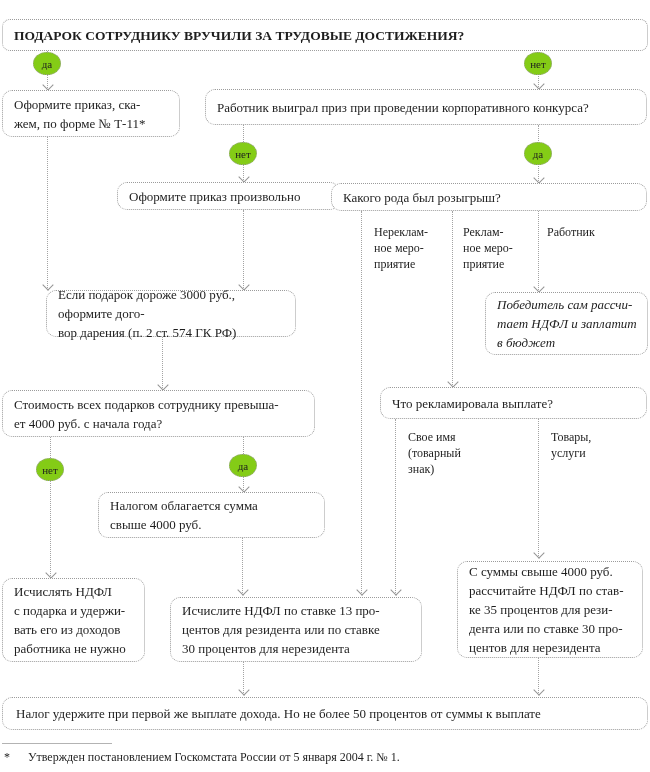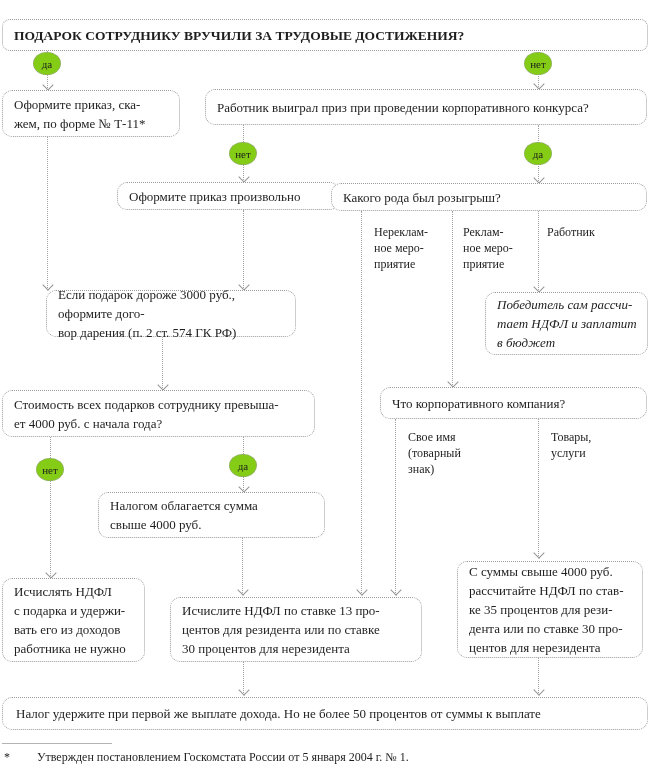--- a/index.html
+++ b/index.html
@@ -66,21 +66,21 @@
   
   .blabel{position:absolute;font-size:12px;line-height:16px;white-space:pre-line;z-index:2;}
   #bl-nonad{left:374px;top:224px;}
   #bl-ad{left:463px;top:224px;}
   #bl-lottery{left:547px;top:224px;}
   #bl-ownname{left:408px;top:429px;}
   #bl-goods{left:551px;top:429px;}
   
   #footnote-rule{position:absolute;left:2px;top:743px;width:110px;height:0;border-top:1px solid #b3b3b3;}
   #footnote{position:absolute;left:4px;top:750px;font-size:12px;line-height:15px;display:flex;}
-  #footnote .fn-text{margin-left:27px;}
+  #footnote .fn-text{margin-left:18px;}
 </style>
 </head>
 <body>
 
 <div id="canvas">
 
   <div class="edge" id="e1"></div>
   <div class="edge" id="e2"></div>
   <div class="edge" id="e3"></div>
   <div class="edge" id="e4"></div>
@@ -106,21 +106,21 @@
   <div class="node" id="n-draw-q">Какого рода был розыгрыш?</div>
   <div class="node" id="n-gift-3000">Если подарок дороже 3000 руб., оформите дого-
 вор дарения (п. 2 ст. 574 ГК РФ)</div>
   <div class="node" id="n-winner-self">Победитель сам рассчи-
 тает НДФЛ и заплатит
 в бюджет</div>
   <div class="node" id="n-total-4000">Стоимость всех подарков сотруднику превыша-
 ет 4000 руб. с начала года?</div>
   <div class="node" id="n-taxable">Налогом облагается сумма
 свыше 4000 руб.</div>
-  <div class="node" id="n-company-q">Что корпоративного компания?</div>
+  <div class="node" id="n-company-q">Что рекламировала выплате?</div>
   <div class="node" id="n-no-ndfl">Исчислять НДФЛ
 с подарка и удержи-
 вать его из доходов
 работника не нужно</div>
   <div class="node" id="n-ndfl13">Исчислите НДФЛ по ставке 13 про-
 центов для резидента или по ставке
 30 процентов для нерезидента</div>
   <div class="node" id="n-ndfl35">С суммы свыше 4000 руб.
 рассчитайте НДФЛ по став-
 ке 35 процентов для рези-

